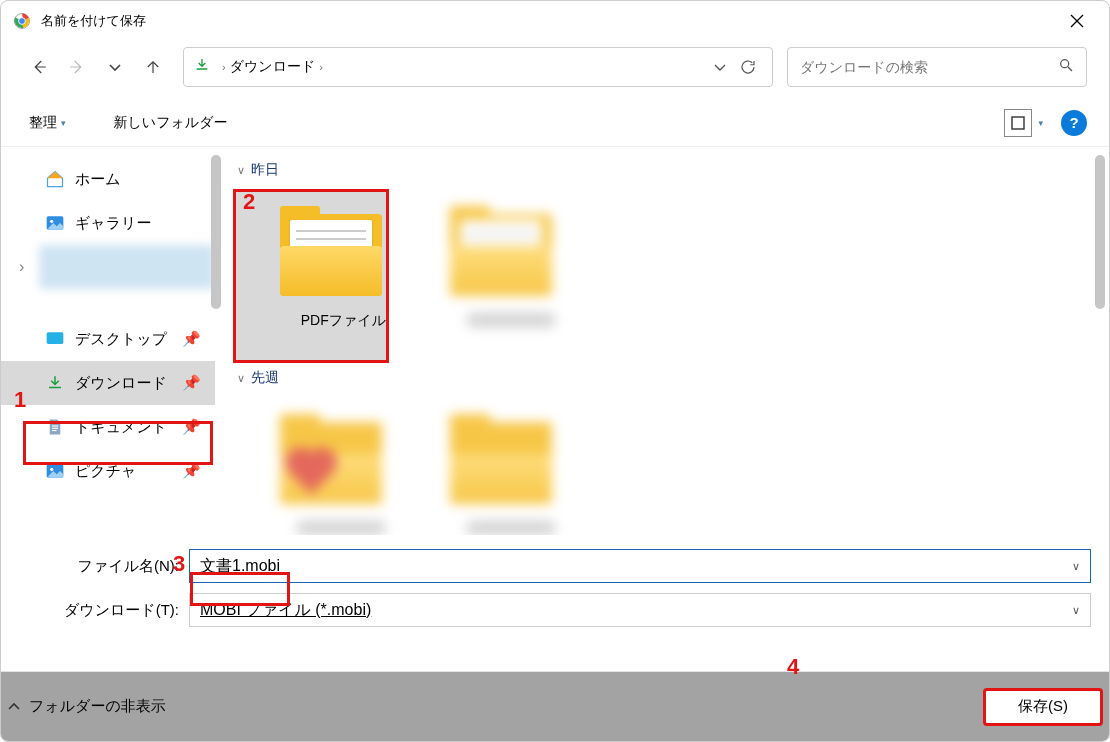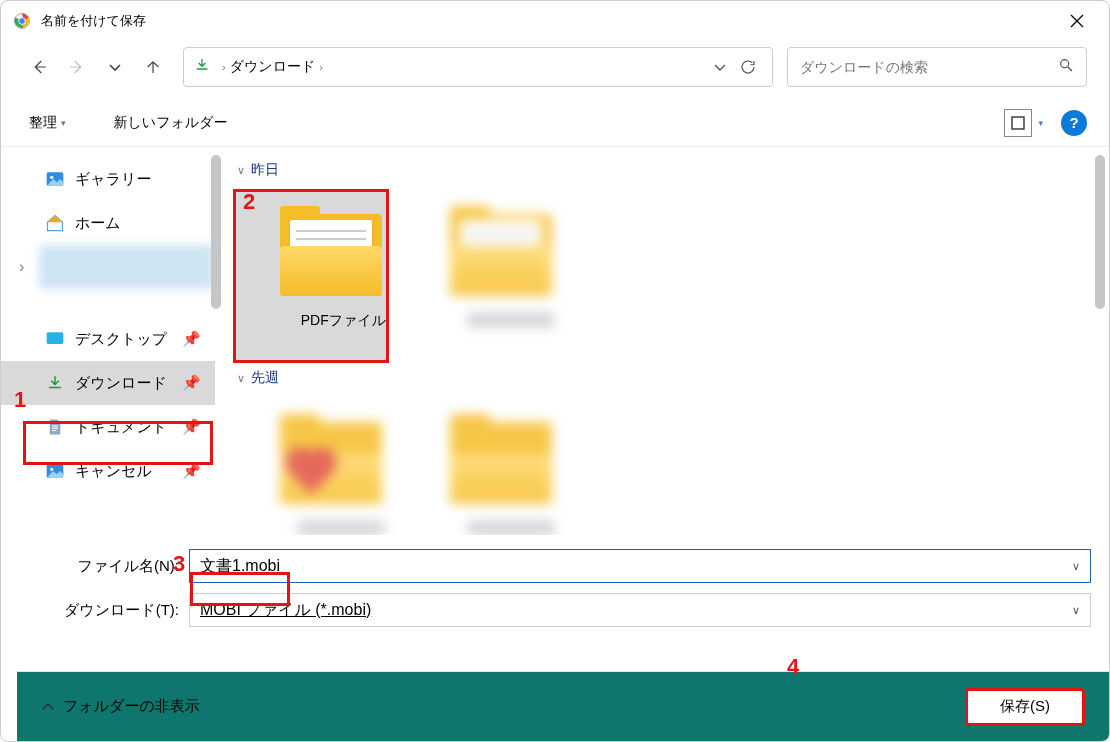--- a/index.html
+++ b/index.html
@@ -68,21 +68,21 @@
 .cnt-scroll { position: absolute; right: 4px; top: 8px; width: 10px; height: 154px; background: #c6c6c6; border-radius: 5px; }
 
 .fields { padding: 14px 18px 12px 18px; }
 .field-row { display: flex; align-items: center; margin-bottom: 10px; }
 .field-row label { width: 170px; text-align: right; font-size: 15px; padding-right: 10px; }
 .field-row .inp { flex: 1; height: 34px; border: 1px solid #1667b0; display: flex; align-items: center; padding: 0 10px; font-size: 16px; position: relative; }
 .field-row .inp.plain { border-color: #ccc; text-decoration: underline; }
 .field-row .inp .chev { position: absolute; right: 10px; color: #555; font-size: 11px; }
 .field-row .inp input { border:none; outline:none; width:100%; font-size:16px; background:transparent;}
 
-.footer { position: absolute; bottom: 0; left: 16px; right: 0; height: 70px; background: #0f766e; display: flex; align-items: center; padding: 0 24px; border-top: 1px solid #e3e3e3;}
+.footer { position: absolute; bottom: 0; left: 0; right: 0; height: 70px; background: #a3a3a3; display: flex; align-items: center; padding: 0 6px; border-top: 1px solid #e3e3e3;}
 .footer .fold { display: flex; align-items: center; gap: 8px; font-size: 15px; cursor: pointer; }
 .footer .spacer { flex: 1; }
 .footer button { width: 120px; height: 38px; border: 1px solid #ccc; background: #fff; border-radius: 4px; font-size: 15px; cursor: pointer; margin-left: 14px; }
 .footer button.primary { border: 3px solid #e21414; }
 
 .annot { position: absolute; color: #e21414; font-weight: bold; font-size: 22px; pointer-events: none; z-index: 50; }
 .annot-box { position: absolute; border: 3px solid #e21414; pointer-events: none; z-index: 49; }
 </style>
 </head>
 <body>
@@ -174,35 +174,35 @@
     </div>
   <span class="view-caret">▾</span>
   <div class="help">?</div>
 </div>
 
 <div class="mainarea">
   <div class="sidebar">
     <div class="sb-item">
       <span class="ic">
           <svg width="20" height="20" viewBox="0 0 24 24">
+            <path d="M3 11 L12 3 L21 11 V21 H3 Z" fill="#fff" stroke="#4ea3e0" stroke-width="1.5"></path>
+            <path d="M3 11 L12 3 L21 11" fill="#f5a623"></path>
+          </svg>
+        </span>
+      <span>ホーム</span>
+    </div>
+    <div class="sb-item">
+      <span class="ic">
+          <svg width="20" height="20" viewBox="0 0 24 24">
             <rect x="2" y="4" width="20" height="16" rx="2" fill="#2f8de4"></rect>
             <circle cx="8" cy="10" r="2" fill="#fff"></circle>
             <path d="M4 18 L10 12 L14 16 L18 12 L22 16 V20 H4 Z" fill="#9fd0f5"></path>
           </svg>
         </span>
       <span>ギャラリー</span>
-    </div>
-    <div class="sb-item">
-      <span class="ic">
-          <svg width="20" height="20" viewBox="0 0 24 24">
-            <path d="M3 11 L12 3 L21 11 V21 H3 Z" fill="#fff" stroke="#4ea3e0" stroke-width="1.5"></path>
-            <path d="M3 11 L12 3 L21 11" fill="#f5a623"></path>
-          </svg>
-        </span>
-      <span>ホーム</span>
     </div>
     <div class="sb-item exp" style="padding-left:38px;">
       <div class="sb-blur" style="flex:1; margin:0;"></div>
     </div>
     <div style="height:28px"></div>
     <div class="sb-item">
       <span class="ic">
           <svg width="20" height="20" viewBox="0 0 24 24">
             <rect x="2" y="4" width="20" height="14" rx="2" fill="#26b1e6"></rect>
           </svg>
@@ -232,21 +232,21 @@
       <span class="pin">📌</span>
     </div>
     <div class="sb-item">
       <span class="ic">
           <svg width="20" height="20" viewBox="0 0 24 24">
             <rect x="2" y="4" width="20" height="16" rx="2" fill="#2f8de4"></rect>
             <circle cx="8" cy="10" r="2" fill="#fff"></circle>
             <path d="M4 18 L10 12 L14 16 L18 12 L22 16 V20 H4 Z" fill="#9fd0f5"></path>
           </svg>
         </span>
-      <span>キャンセル</span>
+      <span>ピクチャ</span>
       <span class="pin">📌</span>
     </div>
     <div class="sb-scroll"></div>
   </div>
 
   <div class="content">
     <div class="group-hd">
         <span class="chev">∨</span>
         <span>昨日</span>
       </div>

